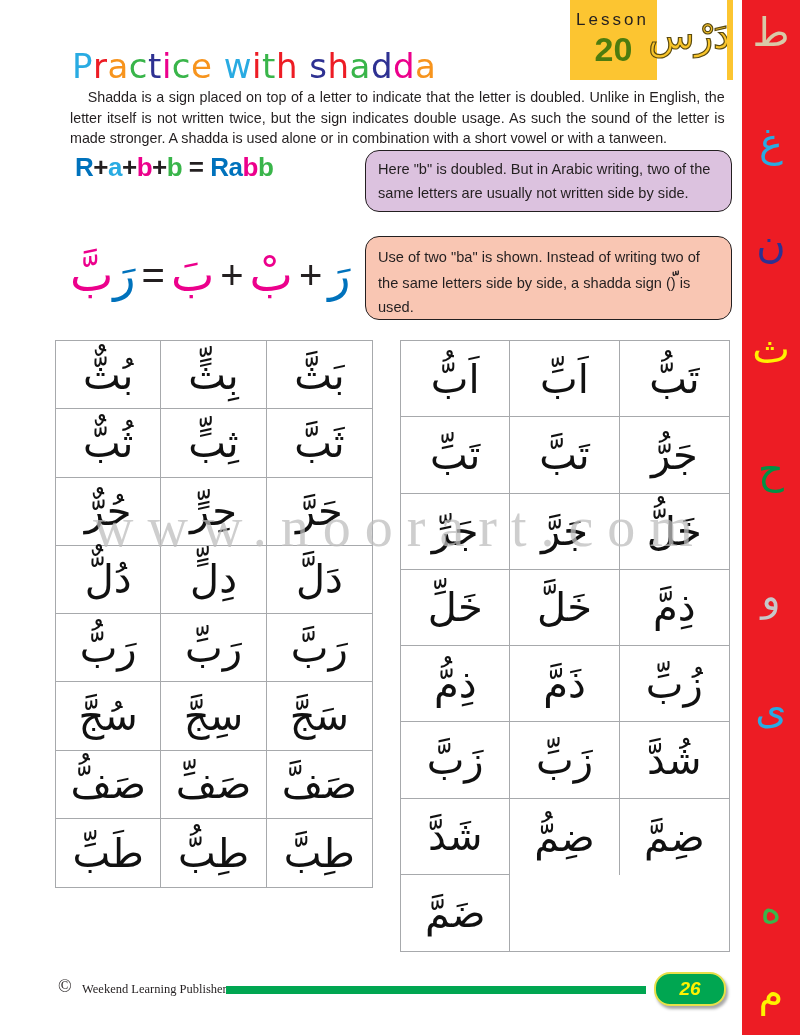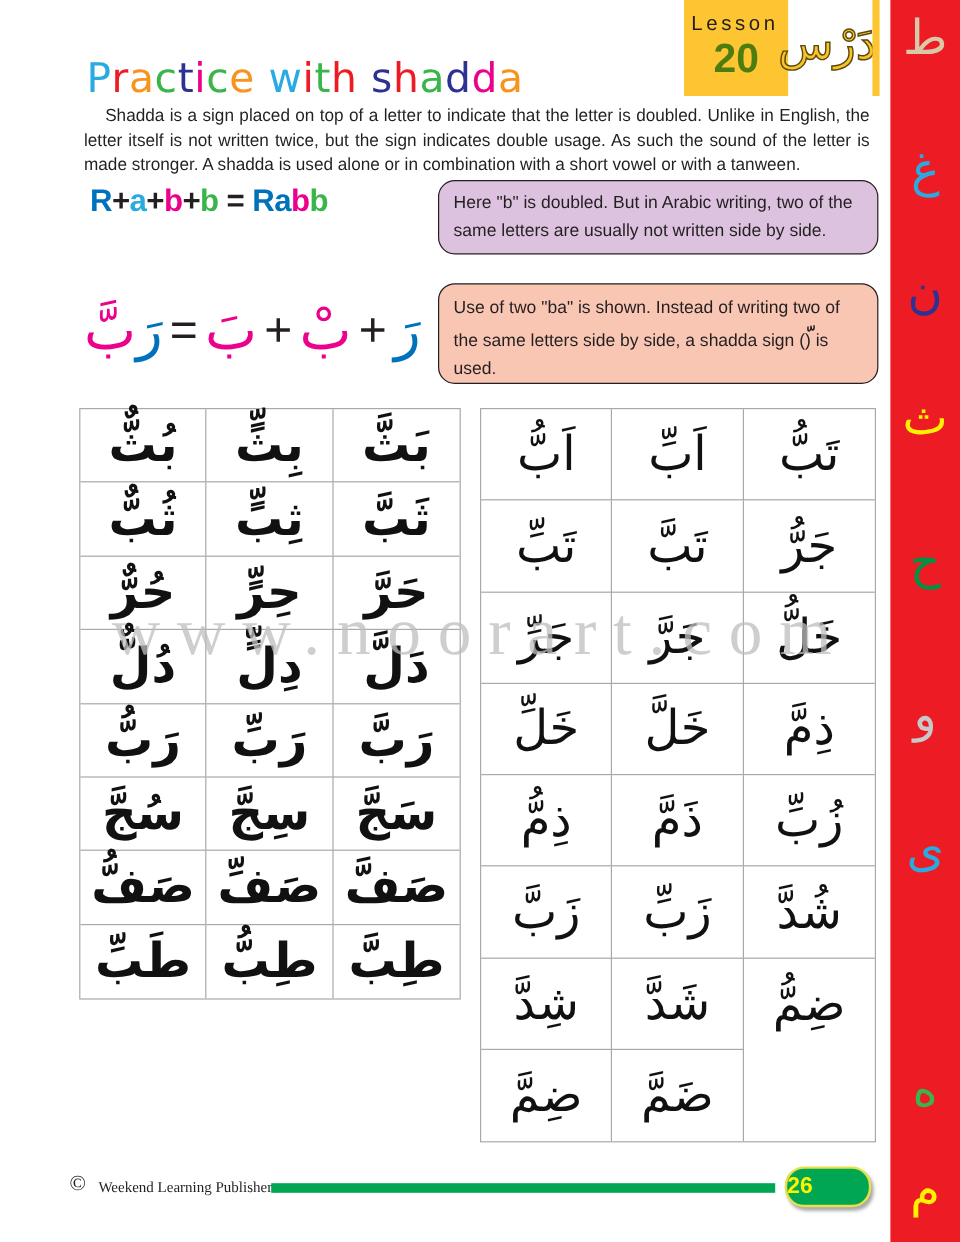--- a/index.html
+++ b/index.html
@@ -34,33 +34,33 @@
   .box-salmon { left:365px; top:236px; width:367px; height:84px; background:#f9c6b3; }
   .shadda-inline { font-family:"DejaVu Sans", sans-serif; font-weight:bold; font-size:20px; }
 
   
   .eq-ar { left:70px; top:230px; width:290px; height:90px; direction:ltr; display:flex; align-items:center; font-family:"DejaVu Sans", sans-serif; font-size:46px; }
   .eq-ar .op { font-family:"Liberation Sans", sans-serif; font-size:40px; color:#231f20; margin:0 6px; font-weight:300; }
   .eq-ar .ar { direction:rtl; }
 
   
   .grid { display:grid; grid-template-columns:repeat(3, 1fr); grid-template-rows:repeat(8, 1fr); border:1px solid #a7a9ac; box-sizing:border-box; }
-  .grid-left { left:66px; top:340px; width:318px; height:493px;font-weight:bold; }
+  .grid-left { left:55px; top:340px; width:318px; height:548px; }
   .grid-right { left:400px; top:340px; width:330px; height:612px; }
   .cell { border-right:1px solid #a7a9ac; border-bottom:1px solid #a7a9ac; display:flex; align-items:center; justify-content:center; font-family:"DejaVu Sans", sans-serif; font-size:40px; color:#111111; direction:rtl; box-sizing:border-box; }
   .cell:nth-child(3n) { border-right:none; }
   .cell:nth-last-child(-n+3) { border-bottom:none; }
 
   .watermark { left:0; top:495px; width:800px; text-align:center; font-family:"Liberation Serif", serif; font-size:56px; letter-spacing:14px; color:rgba(190,190,190,0.75); pointer-events:none; white-space:nowrap; }
 
   
   .copyright { left:58px; top:976px; font-family:"Liberation Serif", serif; font-size:18px; color:#231f20; }
   .publisher { left:82px; top:982px; font-family:"Liberation Serif", serif; font-size:12.5px; color:#231f20; }
   .footer-bar { left:226px; top:986px; width:420px; height:8px; background:#00a651; }
-  .page-badge { left:654px; top:972px; width:72px; height:34px; background:#00a651; border:2px solid #e8e04a; border-radius:16px; box-sizing:border-box; box-shadow:2px 3px 3px rgba(0,0,0,0.35); text-align:left; font-size:19px; font-weight:bold; color:#fff200; line-height:30px; }
+  .page-badge { left:654px; top:972px; width:72px; height:34px; background:#00a651; border:2px solid #e8e04a; border-radius:16px; box-sizing:border-box; box-shadow:2px 3px 3px rgba(0,0,0,0.35); text-align:center; font-size:19px; font-weight:bold; color:#fff200; line-height:30px;font-style:italic; }
 </style>
 </head>
 <body>
 
 <div class="abs lesson-box"></div>
 <div class="abs lesson-word">Lesson</div>
 <div class="abs lesson-num">20</div>
 <div class="abs dars-area"></div>
 <div class="abs dars-text">دَرْس</div>
 <div class="abs dars-bar"></div>
@@ -140,21 +140,20 @@
     <div class="cell">خَلُّ</div>
     <div class="cell">خَلِّ</div>
     <div class="cell">خَلَّ</div>
     <div class="cell">ذِمَّ</div>
     <div class="cell">ذِمُّ</div>
     <div class="cell">ذَمَّ</div>
     <div class="cell">زُبِّ</div>
     <div class="cell">زَبَّ</div>
     <div class="cell">زَبِّ</div>
     <div class="cell">شُدَّ</div>
-    <div class="cell">شِدَّ</div>
     <div class="cell">شَدَّ</div>
     <div class="cell">ضِمُّ</div>
     <div class="cell">ضِمَّ</div>
     <div class="cell">ضَمَّ</div>
   </div>
 
 <div class="abs watermark">www.noorart.com</div>
 
 <div class="abs copyright">©</div>
 <div class="abs publisher">Weekend Learning Publishers</div>

